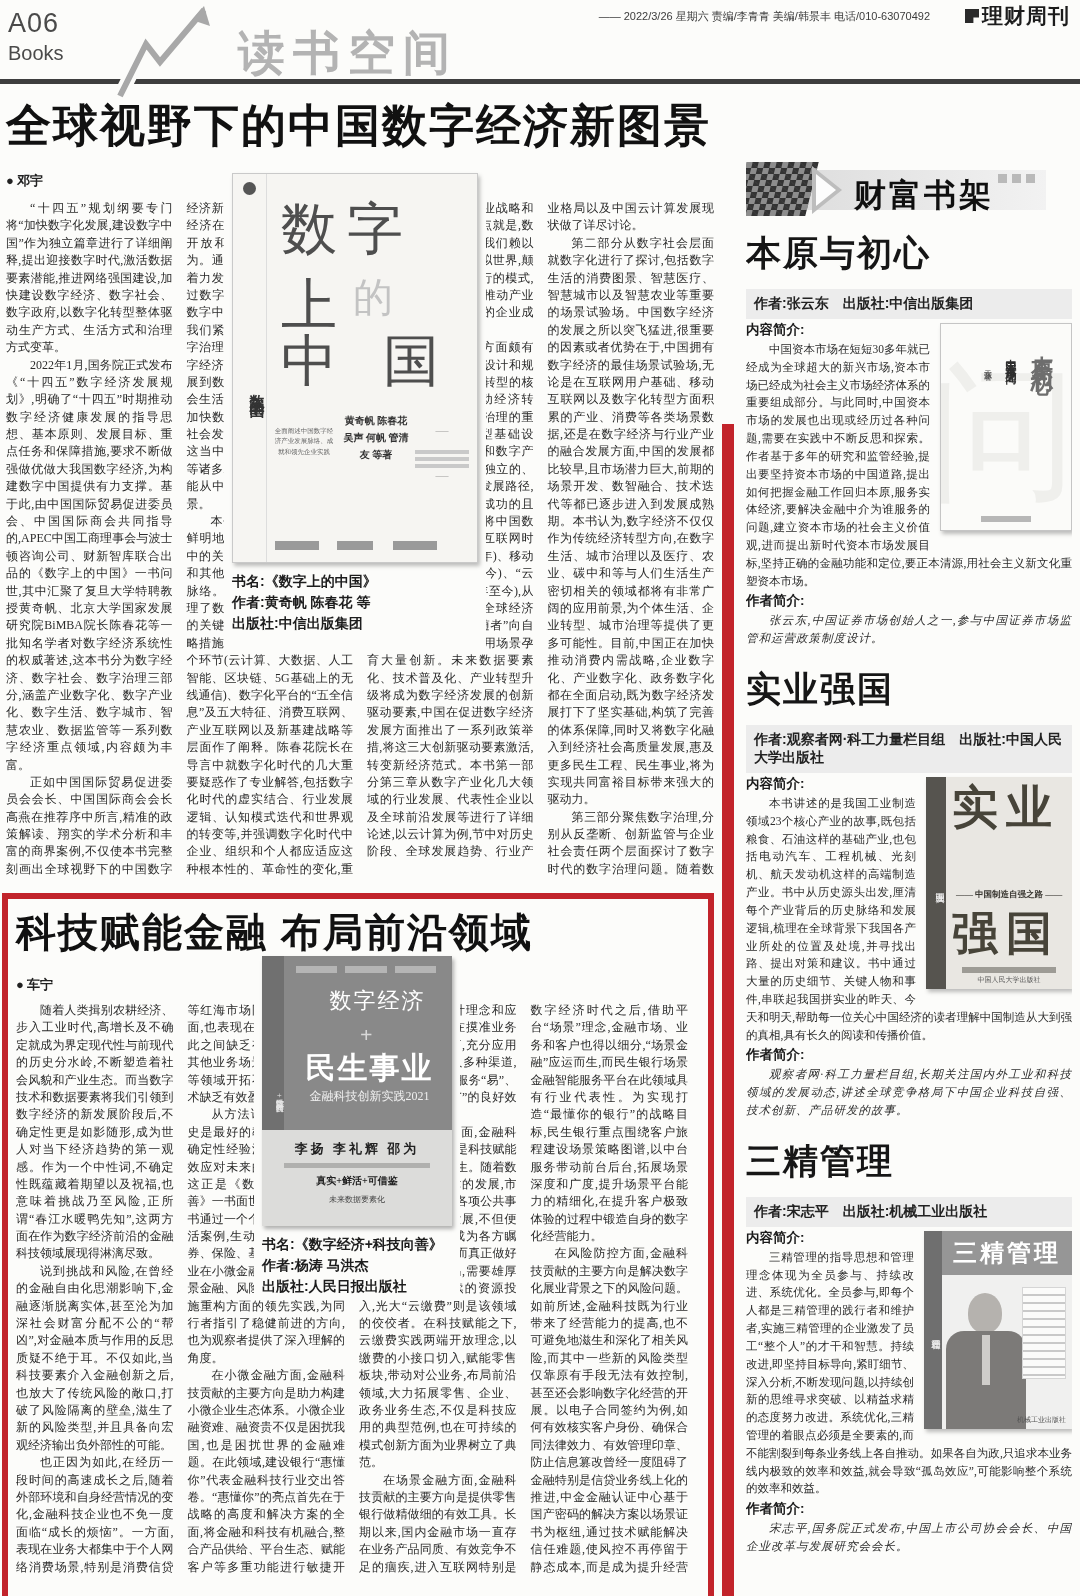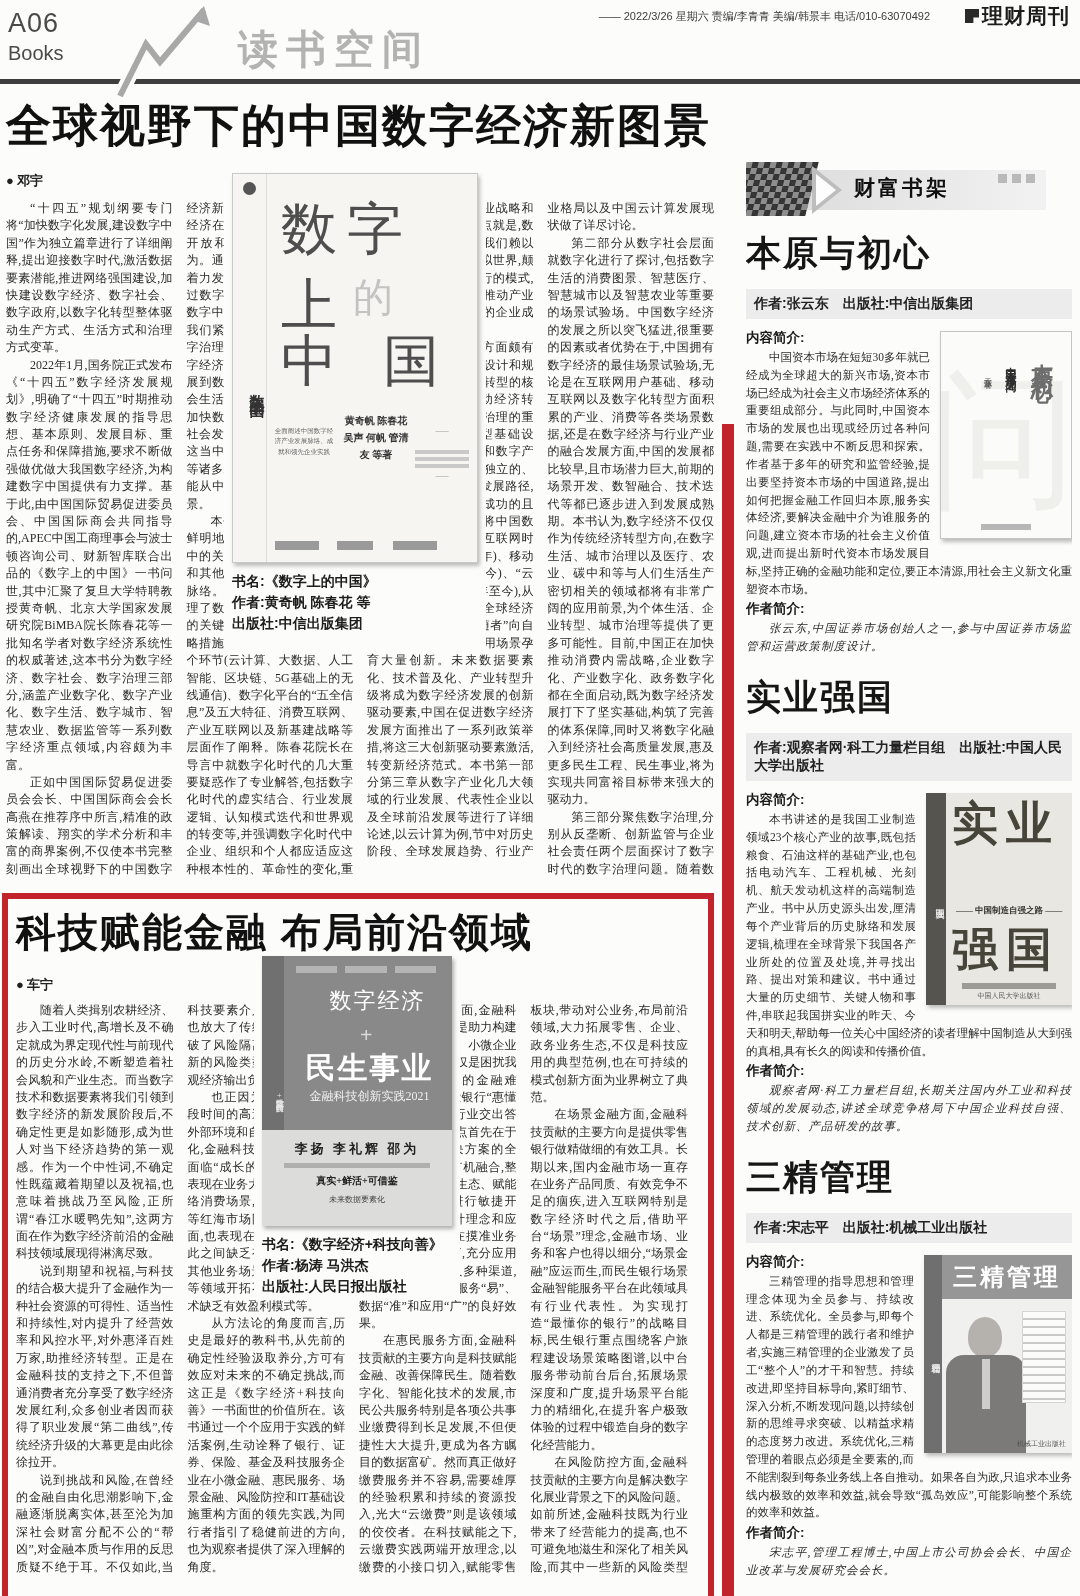--- a/index.html
+++ b/index.html
@@ -8,21 +8,21 @@
     position:relative; width:1080px; height:1596px; margin:0 auto;
     background:#fcfcfa; overflow:hidden; color:#262626;
     font-family:"Liberation Serif","DejaVu Serif",serif;
   }
   
   .hdr { position:absolute; left:0; top:0; width:1080px; height:92px; }
   .hdr-rule { position:absolute; left:0; top:79px; width:1080px; height:5px; background:#3e3e3e; }
   .edition { position:absolute; left:8px; top:8px; font-family:"Liberation Sans",sans-serif; font-size:27px; color:#4a4a4a; letter-spacing:1px; }
   .section-en { position:absolute; left:8px; top:42px; font-family:"Liberation Sans",sans-serif; font-size:20px; color:#4a4a4a; }
   .zig { position:absolute; left:112px; top:4px; }
-  .section-cn { position:absolute; left:238px; top:22px; font-family:"Liberation Sans",sans-serif; font-size:40px; color:#b3b3b3; letter-spacing:8px; font-weight:bold; }
+  .section-cn { position:absolute; left:238px; top:22px; font-family:"Liberation Sans",sans-serif; font-size:47px; color:#b3b3b3; letter-spacing:8px; font-weight:bold; }
   .dateline { position:absolute; right:150px; top:9px; font-size:11px; color:#3c3c3c; font-family:"Liberation Sans",sans-serif; }
   .masthead { position:absolute; right:10px; top:2px; font-size:21px; font-weight:bold; color:#1c1c1c; letter-spacing:1px; }
   .masthead .m-ic { display:inline-block; width:14px; height:14px; background:#2a2a2a; margin-right:3px; clip-path:polygon(0 0,100% 0,100% 60%,60% 60%,60% 100%,0 100%); }
   
   .a1 { position:absolute; left:6px; top:92px; width:708px; height:796px; }
   .a1 h1 { font-family:"Liberation Sans",sans-serif; font-size:45px; letter-spacing:2px; color:#111; margin-top:4px; }
   .byline { font-size:13px; font-weight:bold; margin-top:16px; color:#222; }
   .a1-bodywrap { position:relative; margin-top:10px; height:690px; }
   .colsbody { column-gap:14px; column-fill:auto; height:100%; font-size:12px; line-height:1.45; text-align:justify; overflow:hidden; }
   .cols4 { column-count:4; }
@@ -62,26 +62,26 @@
   
   .red-div { position:absolute; left:722px; top:424px; width:12px; height:1172px; background:#c2242b; }
   .shelf { position:absolute; left:746px; top:162px; width:326px; height:1434px; overflow:hidden; }
   .badge { position:relative; height:56px; margin-bottom:12px; }
   .badge-bar { position:absolute; left:0px; top:8px; width:300px; height:40px; background:linear-gradient(to right,#d9d9d9,#f2f2f2); }
   .badge-px { position:absolute; left:-6px; top:0px; width:72px; height:54px; transform:skewX(-14deg);
      background-image:linear-gradient(45deg,#333 25%,transparent 25%,transparent 75%,#333 75%),linear-gradient(45deg,#333 25%,#8d8d8d 25%,#8d8d8d 75%,#333 75%);
      background-size:12px 12px; background-position:0 0,6px 6px; }
   .badge-chev { position:absolute; left:66px; top:4px; width:0; height:0; border-top:24px solid transparent; border-bottom:24px solid transparent; border-left:30px solid #bdbdbd; }
   .badge-chev2 { position:absolute; left:70px; top:12px; width:0; height:0; border-top:16px solid transparent; border-bottom:16px solid transparent; border-left:20px solid #fdfdfd; }
-  .badge-text { position:absolute; left:108px; top:12px; font-family:"Liberation Sans",sans-serif; font-weight:bold; font-size:21px; color:#0f0f0f; letter-spacing:3px; }
+  .badge-text { position:absolute; left:108px; top:12px; font-family:"Liberation Sans",sans-serif; font-weight:bold; font-size:32px; color:#0f0f0f; letter-spacing:3px; }
   .badge-tail { position:absolute; left:252px; top:12px; display:flex; gap:5px; }
   .badge-tail i { width:9px; height:9px; background:#b9b9b9; display:block; }
   .sec { margin-bottom:18px; }
   .sec h3 { font-family:"Liberation Sans",sans-serif; font-size:35px; color:#161616; letter-spacing:2px; margin:6px 0 12px 0; }
-  .meta { background:#ececec; font-family:"Liberation Sans",sans-serif; font-weight:bold; font-size:14px; padding:6px 8px; color:#222; margin-bottom:8px; }
+  .meta { background:#ececec; font-family:"Liberation Sans",sans-serif; font-weight:bold; font-size:14px; padding:6px 8px; color:#222; margin-bottom:0; }
   .lab { font-family:"Liberation Sans",sans-serif; font-weight:bold; font-size:13.5px; color:#1a1a1a; margin:2px 0; }
   .sec-body { overflow:hidden; }
   .sec-body .thumb { float:right; margin:4px 0 6px 10px; }
   .intro, .bio { font-size:11.5px; line-height:1.55; text-align:justify; text-indent:2em; color:#2c2c2c; }
   .bio { font-style:italic; letter-spacing:1px; }
   
   .tframe { box-shadow:2px 3px 4px rgba(0,0,0,.25); position:relative; overflow:hidden; }
   .cvA { width:132px; height:208px; background:#fbfbf9; border:1px solid #c5c5c5; }
   .cvA .ghost { position:absolute; right:-6px; top:10px; font-size:150px; color:#efefec; font-family:"Liberation Serif",serif; }
   .cvA .vt { position:absolute; left:86px; top:14px; writing-mode:vertical-rl; font-size:22px; font-weight:bold; color:#6e6e6e; letter-spacing:4px; }
@@ -159,21 +159,20 @@
       </div>
     </div>
   </div>
 
   <div class="a2">
     <h2>科技赋能金融  布局前沿领域</h2>
     <div class="byline">● 车宁</div>
     <div class="a2-bodywrap">
       <div class="colsbody cols4">
         <p class="bp">随着人类揖别农耕经济、步入工业时代,高增长及不确定就成为界定现代性与前现代的历史分水岭,不断塑造着社会风貌和产业生态。而当数字技术和数据要素将我们引领到数字经济的新发展阶段后,不确定性更是如影随形,成为世人对当下经济趋势的第一观感。作为一个中性词,不确定性既蕴藏着期望以及祝福,也意味着挑战乃至风险,正所谓“春江水暖鸭先知”,这两方面在作为数字经济前沿的金融科技领域展现得淋漓尽致。</p>
-        <p class="bp">说到期望和祝福,与科技的结合极大提升了金融作为一种社会资源的可得性、适当性和持续性,对内提升了经营效率和风控水平,对外惠泽百姓万家,助推经济转型。正是在金融科技的支持之下,不但普通消费者充分享受了数字经济发展红利,众多创业者因而获得了职业发展“第二曲线”,传统经济升级的大幕更是由此徐徐拉开。</p>
         <p class="bp">说到挑战和风险,在曾经的金融自由化思潮影响下,金融逐渐脱离实体,甚至沦为加深社会财富分配不公的“帮凶”,对金融本质与作用的反思质疑不绝于耳。不仅如此,当科技要素介入金融创新之后,也放大了传统风险的敞口,打破了风险隔离的壁垒,滋生了新的风险类型,并且具备向宏观经济输出负外部性的可能。</p>
         <p class="bp">也正因为如此,在经历一段时间的高速成长之后,随着外部环境和自身经营情况的变化,金融科技企业也不免一度面临“成长的烦恼”。一方面,表现在业务大都集中于个人网络消费场景,特别是消费信贷等红海市场同质内卷;另一方面,也表现在金融科技企业彼此之间缺乏有序生态分工,对其他业务场景特别是2B、2G等领域开拓不足,部分前沿技术缺乏有效盈利模式等。</p>
         <p class="bp">从方法论的角度而言,历史是最好的教科书,从先前的确定性经验汲取养分,方可有效应对未来的不确定挑战,而这正是《数字经济+科技向善》一书面世的价值所在。该书通过一个个应用于实践的鲜活案例,生动诠释了银行、证券、保险、基金及科技服务企业在小微金融、惠民服务、场景金融、风险防控和IT基础设施重构方面的领先实践,为同行者指引了稳健前进的方向,也为观察者提供了深入理解的角度。</p>
         <p class="bp">在小微金融方面,金融科技贡献的主要方向是助力构建小微企业生态体系。小微企业融资难、融资贵不仅是困扰我国,也是困扰世界的金融难题。在此领域,建设银行“惠懂你”代表金融科技行业交出答卷。“惠懂你”的亮点首先在于战略的高度和解决方案的全面,将金融和科技有机融合,整合产品供给、平台生态、赋能客户等多重功能进行敏捷开发。此外,则是设计理念和应用技术的先进性,在摸准业务实际痛点的前提下,充分应用前沿技术,普遍引入多种渠道,实现了贷款“快”、服务“易”、数据“准”和应用“广”的良好效果。</p>
         <p class="bp">在惠民服务方面,金融科技贡献的主要方向是科技赋能金融、改善保障民生。随着数字化、智能化技术的发展,市民公共服务特别是各项公共事业缴费得到长足发展,不但便捷性大大提升,更成为各方瞩目的数据富矿。然而真正做好缴费服务并不容易,需要雄厚的经验积累和持续的资源投入,光大“云缴费”则是该领域的佼佼者。在科技赋能之下,云缴费实践两端开放理念,以缴费的小接口切入,赋能零售板块,带动对公业务,布局前沿领域,大力拓展零售、企业、政务业务生态,不仅是科技应用的典型范例,也在可持续的模式创新方面为业界树立了典范。</p>
         <p class="bp">在场景金融方面,金融科技贡献的主要方向是提供零售银行做精做细的有效工具。长期以来,国内金融市场一直存在业务产品同质、有效竞争不足的痼疾,进入互联网特别是数字经济时代之后,借助平台“场景”理念,金融市场、业务和客户也得以细分,“场景金融”应运而生,而民生银行场景金融智能服务平台在此领域具有行业代表性。为实现打造“最懂你的银行”的战略目标,民生银行重点围绕客户旅程建设场景策略图谱,以中台服务带动前台后台,拓展场景深度和广度,提升场景平台能力的精细化,在提升客户极致体验的过程中锻造自身的数字化经营能力。</p>
         <p class="bp">在风险防控方面,金融科技贡献的主要方向是解决数字化展业背景之下的风险问题。如前所述,金融科技既为行业带来了经营能力的提高,也不可避免地滋生和深化了相关风险,而其中一些新的风险类型仅靠原有手段无法有效控制,甚至还会影响数字化经营的开展。以电子合同签约为例,如何有效核实客户身份、确保合同法律效力、有效管理印章、防止信息篡改曾经一度阻碍了金融特别是信贷业务线上化的推进,中金金融认证中心基于国产密码的解决方案以场景证书为枢纽,通过技术赋能解决信任难题,使风控不再停留于静态成本,而是成为提升经营能力的手段,为行业树立了金融科技发展的一个潜力赛道。</p>
 
       </div>
       <div class="fig fig2">
@@ -266,19 +265,19 @@
           <div class="top">三精管理</div>
           <div class="head"></div>
           <div class="bodyshape"></div>
           <div class="tie"></div>
           <div class="card"></div>
           <div class="pub">机械工业出版社</div>
         </div>
         <div class="lab">内容简介:</div>
         <p class="intro">三精管理的指导思想和管理理念体现为全员参与、持续改进、系统优化。全员参与,即每个人都是三精管理的践行者和维护者,实施三精管理的企业激发了员工“整个人”的才干和智慧。持续改进,即坚持目标导向,紧盯细节、深入分析,不断发现问题,以持续创新的思维寻求突破、以精益求精的态度努力改进。系统优化,三精管理的着眼点必须是全要素的,而不能割裂到每条业务线上各自推动。如果各自为政,只追求本业务线内极致的效率和效益,就会导致“孤岛效应”,可能影响整个系统的效率和效益。</p>
         <div class="lab">作者简介:</div>
-        <p class="bio">宋志平,管理工程博士,中国上市公司协会会长、中国企业改革与发展研究会会长。</p>
+        <p class="bio">宋志平,国务院正式发布,中国上市公司协会会长、中国企业改革与发展研究会会长。</p>
       </div>
     </div>
 
   </div>
 
 </div>
 
 </body></html>

